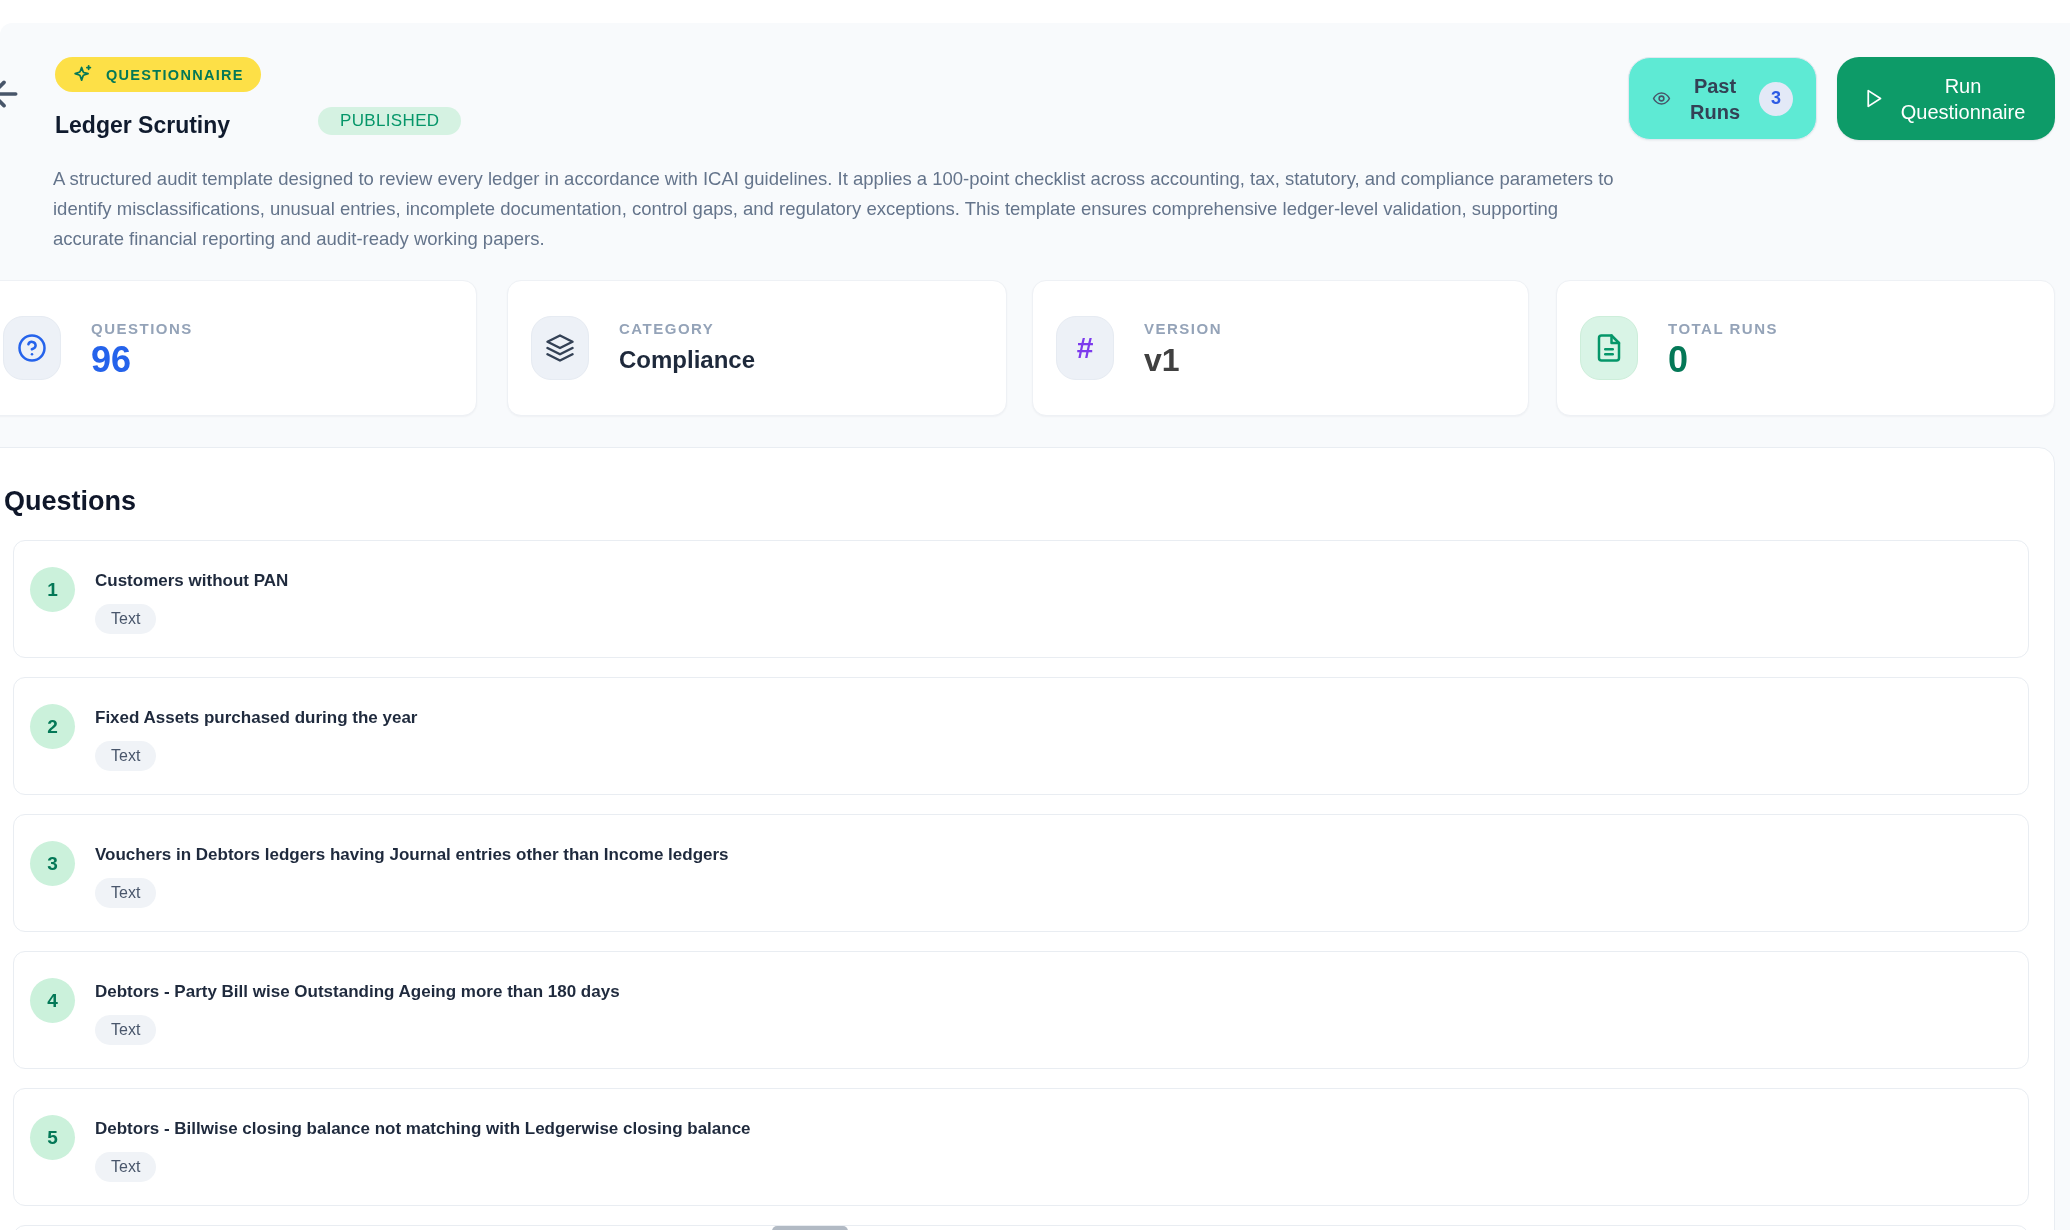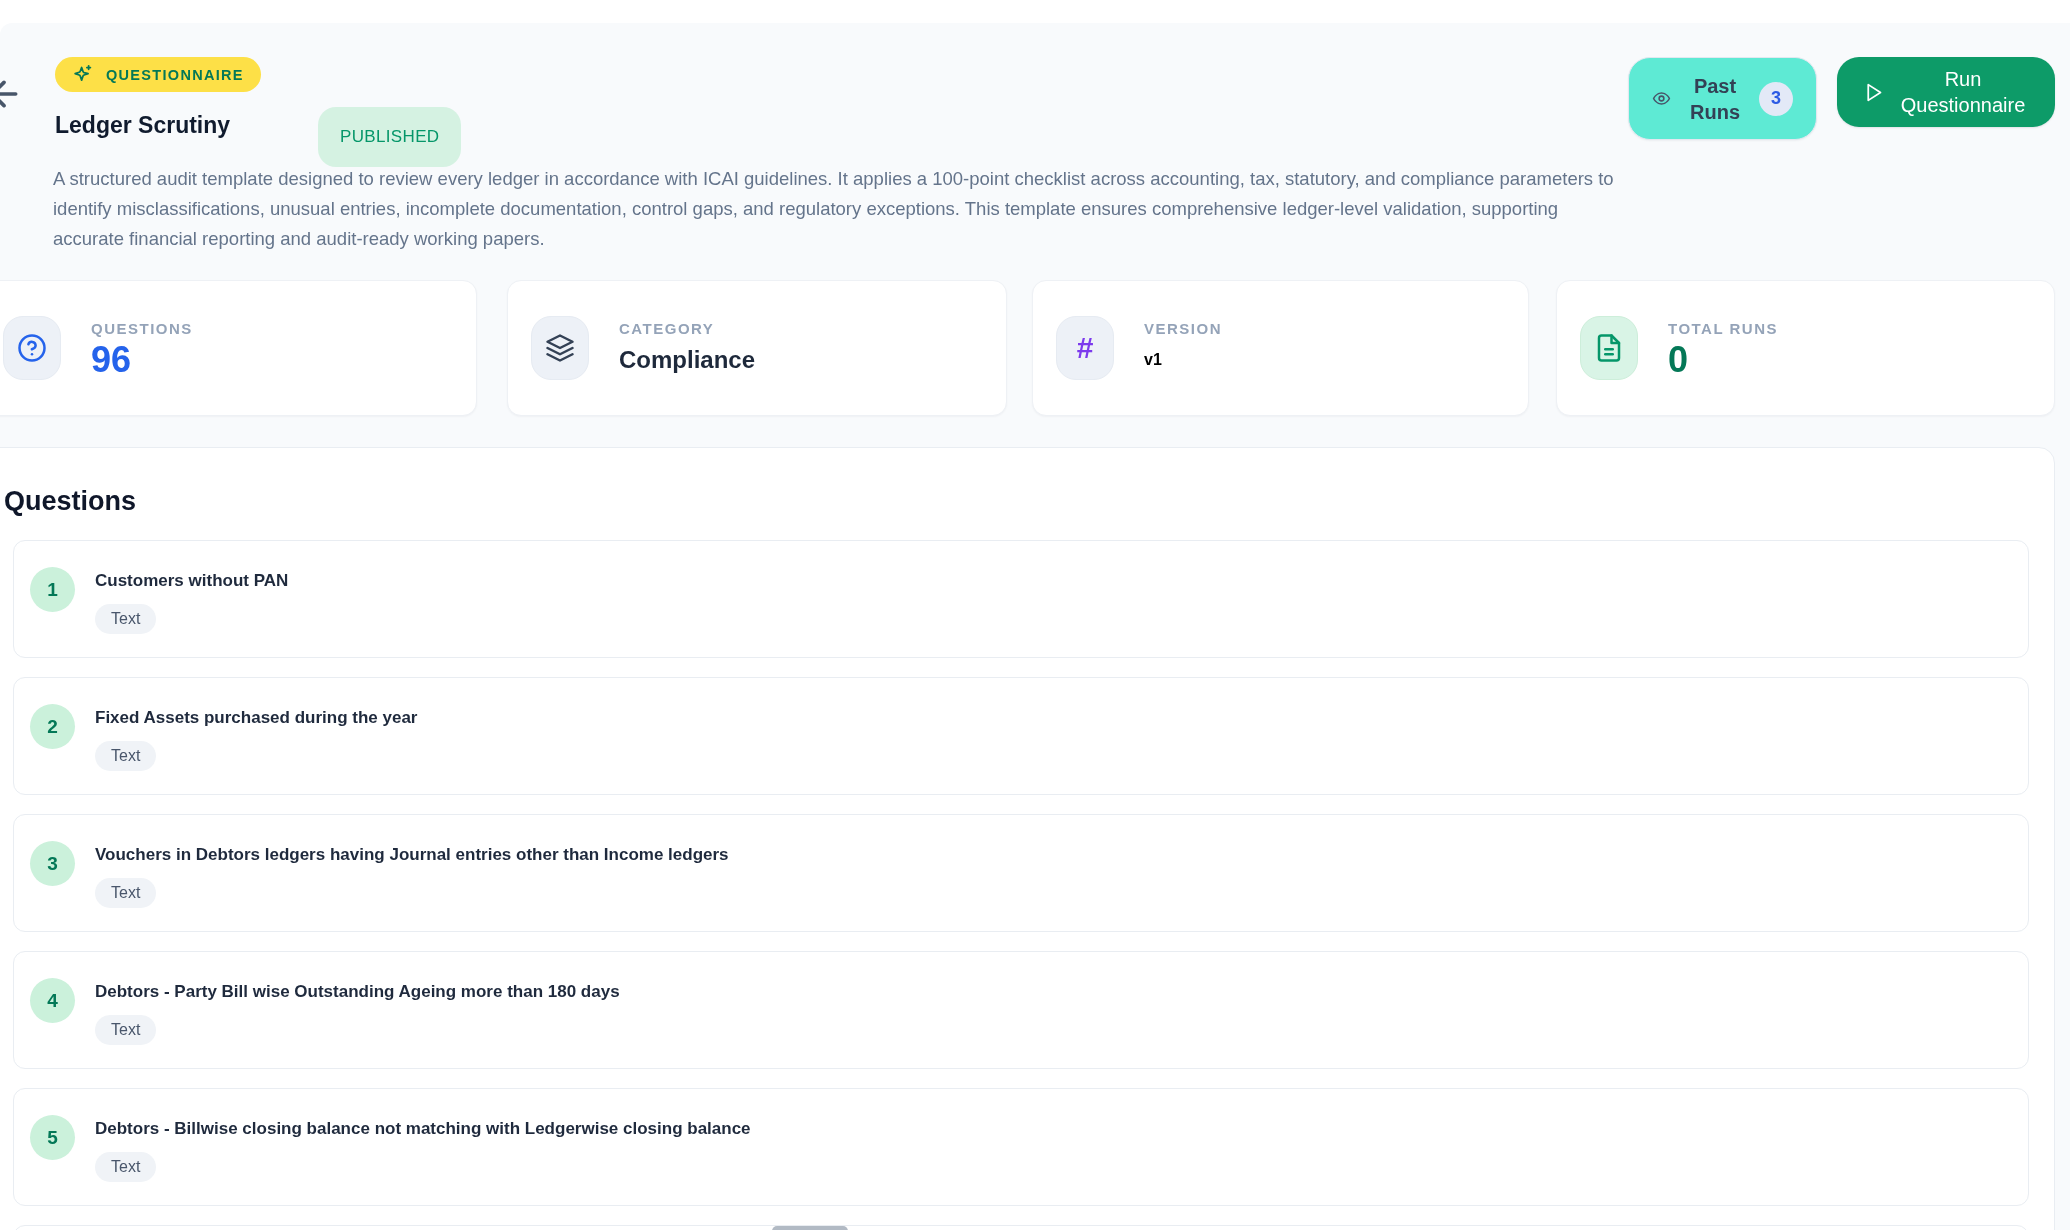--- a/index.html
+++ b/index.html
@@ -7,52 +7,52 @@
   .screen{position:relative;width:2070px;height:1230px;overflow:hidden;background:#ffffff;}
   .topbar{position:absolute;left:0;top:0;width:2070px;height:23px;background:#ffffff;}
   .content-bg{position:absolute;left:0;top:23px;width:2070px;height:1207px;background:#f8fafc;border-radius:12px 0 0 0;}
 
   
   .back-arrow{position:absolute;left:-16px;top:74px;width:40px;height:40px;color:#475569;}
   .type-badge{position:absolute;left:55px;top:57px;height:35px;padding:0 17px;border-radius:18px;
     background:#fde047;display:inline-flex;align-items:center;gap:13px;}
   .type-badge span{font-size:14.5px;font-weight:700;letter-spacing:.09em;color:#047857;}
   .page-title{position:absolute;left:55px;top:104px;font-size:23px;font-weight:700;color:#101b2e;line-height:42px;}
-  .status-badge{position:absolute;left:318px;top:107px;height:28px;padding:16px 22px;border-radius:18px;
+  .status-badge{position:absolute;left:318px;top:107px;height:28px;padding:0 22px;border-radius:18px;
     background:#d5f2e2;color:#059669;font-size:17px;font-weight:500;letter-spacing:.02em;
     display:inline-flex;align-items:center;}
   .description{position:absolute;left:53px;top:164px;width:1570px;font-size:18.5px;line-height:30.2px;color:#64748b;}
 
   .past-runs-btn{position:absolute;left:1628px;top:57px;width:189px;height:83px;background:#5eead4;
     border:1.5px solid #e2e8f0;border-radius:22px;box-sizing:border-box;display:flex;align-items:center;
     justify-content:center;gap:12px;cursor:pointer;box-shadow:0 1px 2px rgba(16,24,40,.05);}
   .past-runs-btn .pr-label{width:64px;text-align:center;font-size:20px;font-weight:600;color:#334155;line-height:26px;}
   .count-badge{width:34px;height:34px;border-radius:50%;background:#e3e9f7;color:#2c5be4;
     font-size:18px;font-weight:600;display:flex;align-items:center;justify-content:center;}
-  .run-btn{position:absolute;left:1837px;top:57px;width:218px;height:70px;background:#0d9b68;border:none;
+  .run-btn{position:absolute;left:1837px;top:57px;width:218px;height:83px;background:#0d9b68;border:none;
     border-radius:22px;display:flex;align-items:center;justify-content:center;gap:13px;cursor:pointer;
     box-shadow:0 1px 2px rgba(16,24,40,.1);}
   .run-btn .run-label{width:132px;text-align:center;font-size:20px;font-weight:500;color:#ffffff;line-height:26px;}
 
   
   .stat-card{position:absolute;top:280px;height:136px;background:#ffffff;border:1px solid #eef1f5;
     border-radius:14px;box-sizing:border-box;box-shadow:0 1px 2px rgba(16,24,40,.04);
     display:flex;align-items:center;padding-left:23px;gap:30px;}
   .stat-card.c1{left:-21px;width:498px;}
   .stat-card.c2{left:507px;width:500px;}
   .stat-card.c3{left:1032px;width:497px;}
   .stat-card.c4{left:1556px;width:499px;}
   .stat-icon{width:56px;height:62px;border-radius:20px;background:#edf1f7;border:1px solid #e6ebf2;
     display:flex;align-items:center;justify-content:center;flex:0 0 auto;}
   .stat-icon.green-bg{background:#d9f4e6;border-color:#cdeeda;}
   .stat-label{font-size:15px;font-weight:600;letter-spacing:.1em;color:#94a3b8;margin-bottom:7px;}
   .stat-value{font-size:36px;font-weight:700;line-height:32px;}
   .stat-value.blue{color:#2563eb;}
   .stat-value.navy{color:#1e293b;font-size:24px;}
-  .stat-value.purple{color:#000000;font-size:16px;}
+  .stat-value.purple{color:#404040;font-size:32px;}
   .stat-value.green{color:#047857;}
   .hash-glyph{font-size:30px;font-weight:700;color:#7c3aed;line-height:30px;}
 
   
   .questions-panel{position:absolute;left:-30px;top:447px;width:2085px;height:810px;background:#ffffff;
     border:1px solid #e9edf2;border-radius:16px;box-sizing:border-box;}
   .questions-heading{position:absolute;left:33px;top:38px;font-size:27px;font-weight:700;color:#0f172a;}
   .questions-list{position:absolute;left:42px;top:92px;width:2016px;display:flex;flex-direction:column;gap:19px;}
   .q-card{height:118px;background:#ffffff;border:1.5px solid #e9edf2;border-radius:12px;box-sizing:border-box;
     display:flex;align-items:flex-start;gap:20px;padding:26px 24px 0 16px;}

